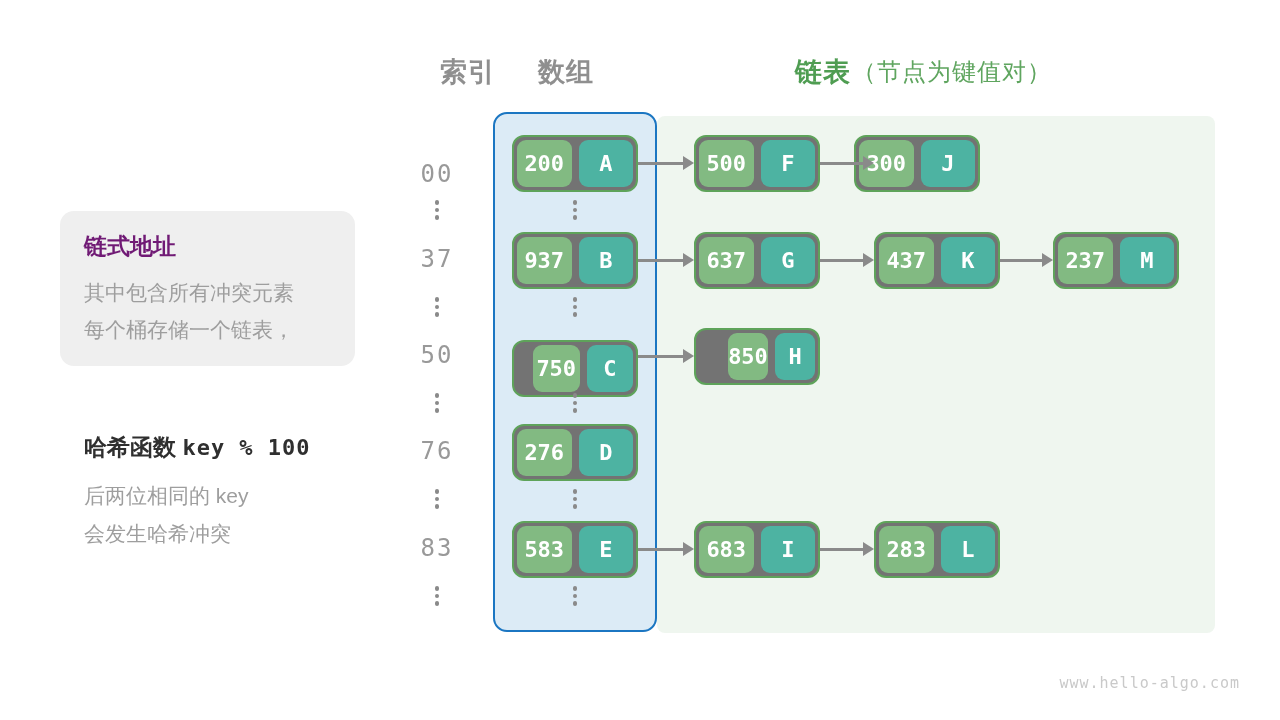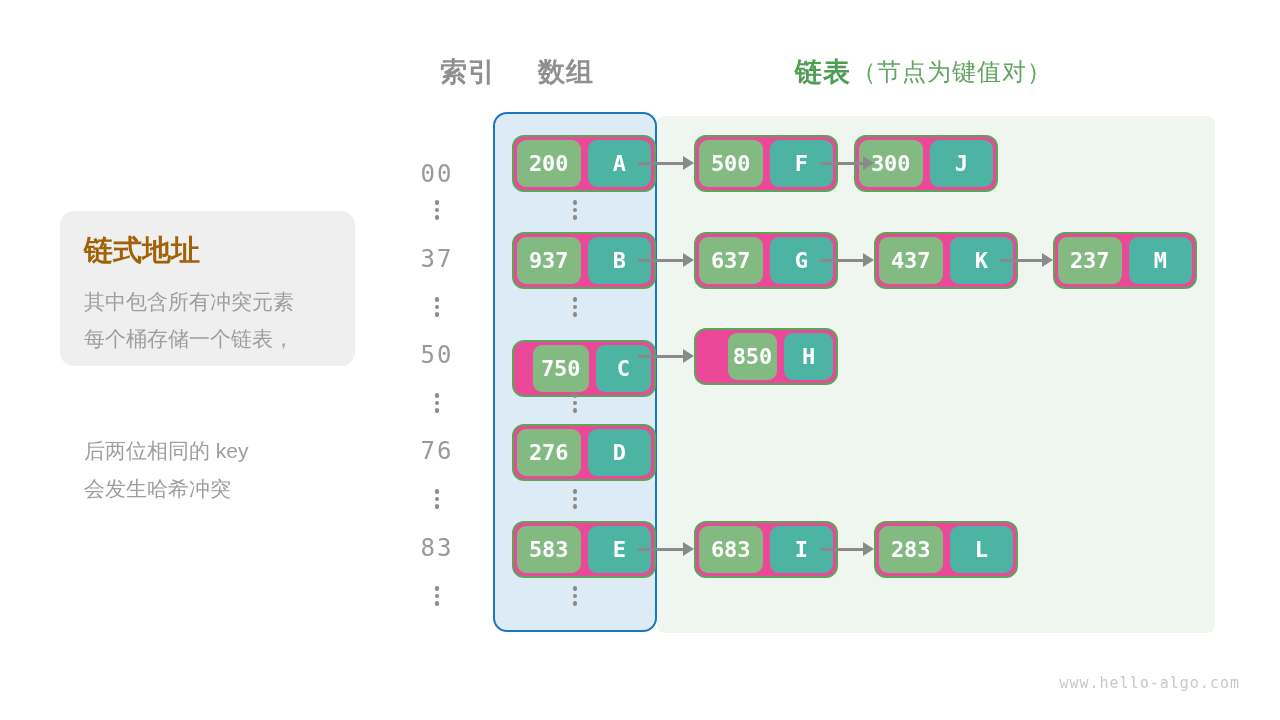--- a/index.html
+++ b/index.html
@@ -11,43 +11,43 @@
   .col-header{position:absolute;top:54px;font-size:27px;font-weight:700;color:#8f8f8f;letter-spacing:1px;}
   .col-header.index{left:404px;margin-left:36px;}
   .col-header.array{left:538px;}
   .col-header.list{left:795px;color:#4f9d52;}
   .list-note{position:absolute;top:56px;left:852px;font-size:24px;font-weight:400;color:#5fa55f;letter-spacing:1px;}
   
   .info-box{
     position:absolute;left:60px;top:211px;width:295px;height:155px;
     background:#efefef;border-radius:14px;box-sizing:border-box;padding:20px 24px;
   }
-  .info-box .title{font-size:29px;font-weight:700;color:#a16207;margin-bottom:12px;}
+  .info-box .title{font-size:23px;font-weight:700;color:#701a75;margin-bottom:12px;}
   .info-box .line{font-size:21px;color:#9e9e9e;line-height:37px;}
   .hash-block{position:absolute;left:84px;top:432px;}
   .hash-title{font-size:23px;font-weight:700;color:#2f2f2f;margin-bottom:14px;}
   .hash-title .code{font-family:"DejaVu Sans Mono",monospace;font-size:22px;letter-spacing:1px;}
   .hash-block .line{font-size:21px;color:#9e9e9e;line-height:38px;}
   
   .array-col{
     position:absolute;left:493px;top:112px;width:164px;height:520px;box-sizing:border-box;
     background:#dcebf6;border:2.5px solid #1b76c2;border-radius:14px;
   }
   .list-area{
     position:absolute;left:657px;top:116px;width:558px;height:517px;
     background:#eff6ef;border-radius:8px;
   }
   
   .idx-label{
     position:absolute;width:80px;text-align:center;
     font-family:"DejaVu Sans Mono",monospace;font-size:24px;color:#999999;letter-spacing:2px;
   }
   .node{
-    position:absolute;width:144px;height:57px;box-sizing:border-box;
-    background:#ec4899;border:2px solid #5ea35a;border-radius:12px;
+    position:absolute;width:126px;height:57px;box-sizing:border-box;
+    background:#737373;border:2px solid #5ea35a;border-radius:12px;
     display:flex;gap:7px;padding:3px;
   }
   .pill{
     flex:1;border-radius:9px;display:flex;align-items:center;justify-content:center;
     font-family:"DejaVu Sans Mono",monospace;font-size:22px;font-weight:700;color:#ffffff;
   }
   .pill.key{background:#82ba82;}
   .pill.val{background:#4db3a2;}
   .arrow{position:absolute;height:3px;background:#8a8a8a;}
   .arrow::after{
@@ -71,20 +71,24 @@
   <div class="col-header list">链表</div>
   <div class="list-note">（节点为键值对）</div>
 
   <div class="info-box">
     <div class="title">链式地址</div>
     <div class="line">其中包含所有冲突元素</div>
     <div class="line">每个桶存储一个链表，</div>
   </div>
 
   <div class="hash-block">
+    <div class="hash-title">
+      <span>哈希函数</span>
+      <span class="code">key % 100</span>
+    </div>
     <div class="line">后两位相同的 key</div>
     <div class="line">会发生哈希冲突</div>
   </div>
 
   <div class="list-area"></div>
   <div class="array-col"></div>
 
   <div id="rows-layer">
       <div class="idx-label" style="left: 397px; top: 160px;">00</div>
       <div class="node" style="left: 512px; top: 134.5px;">

